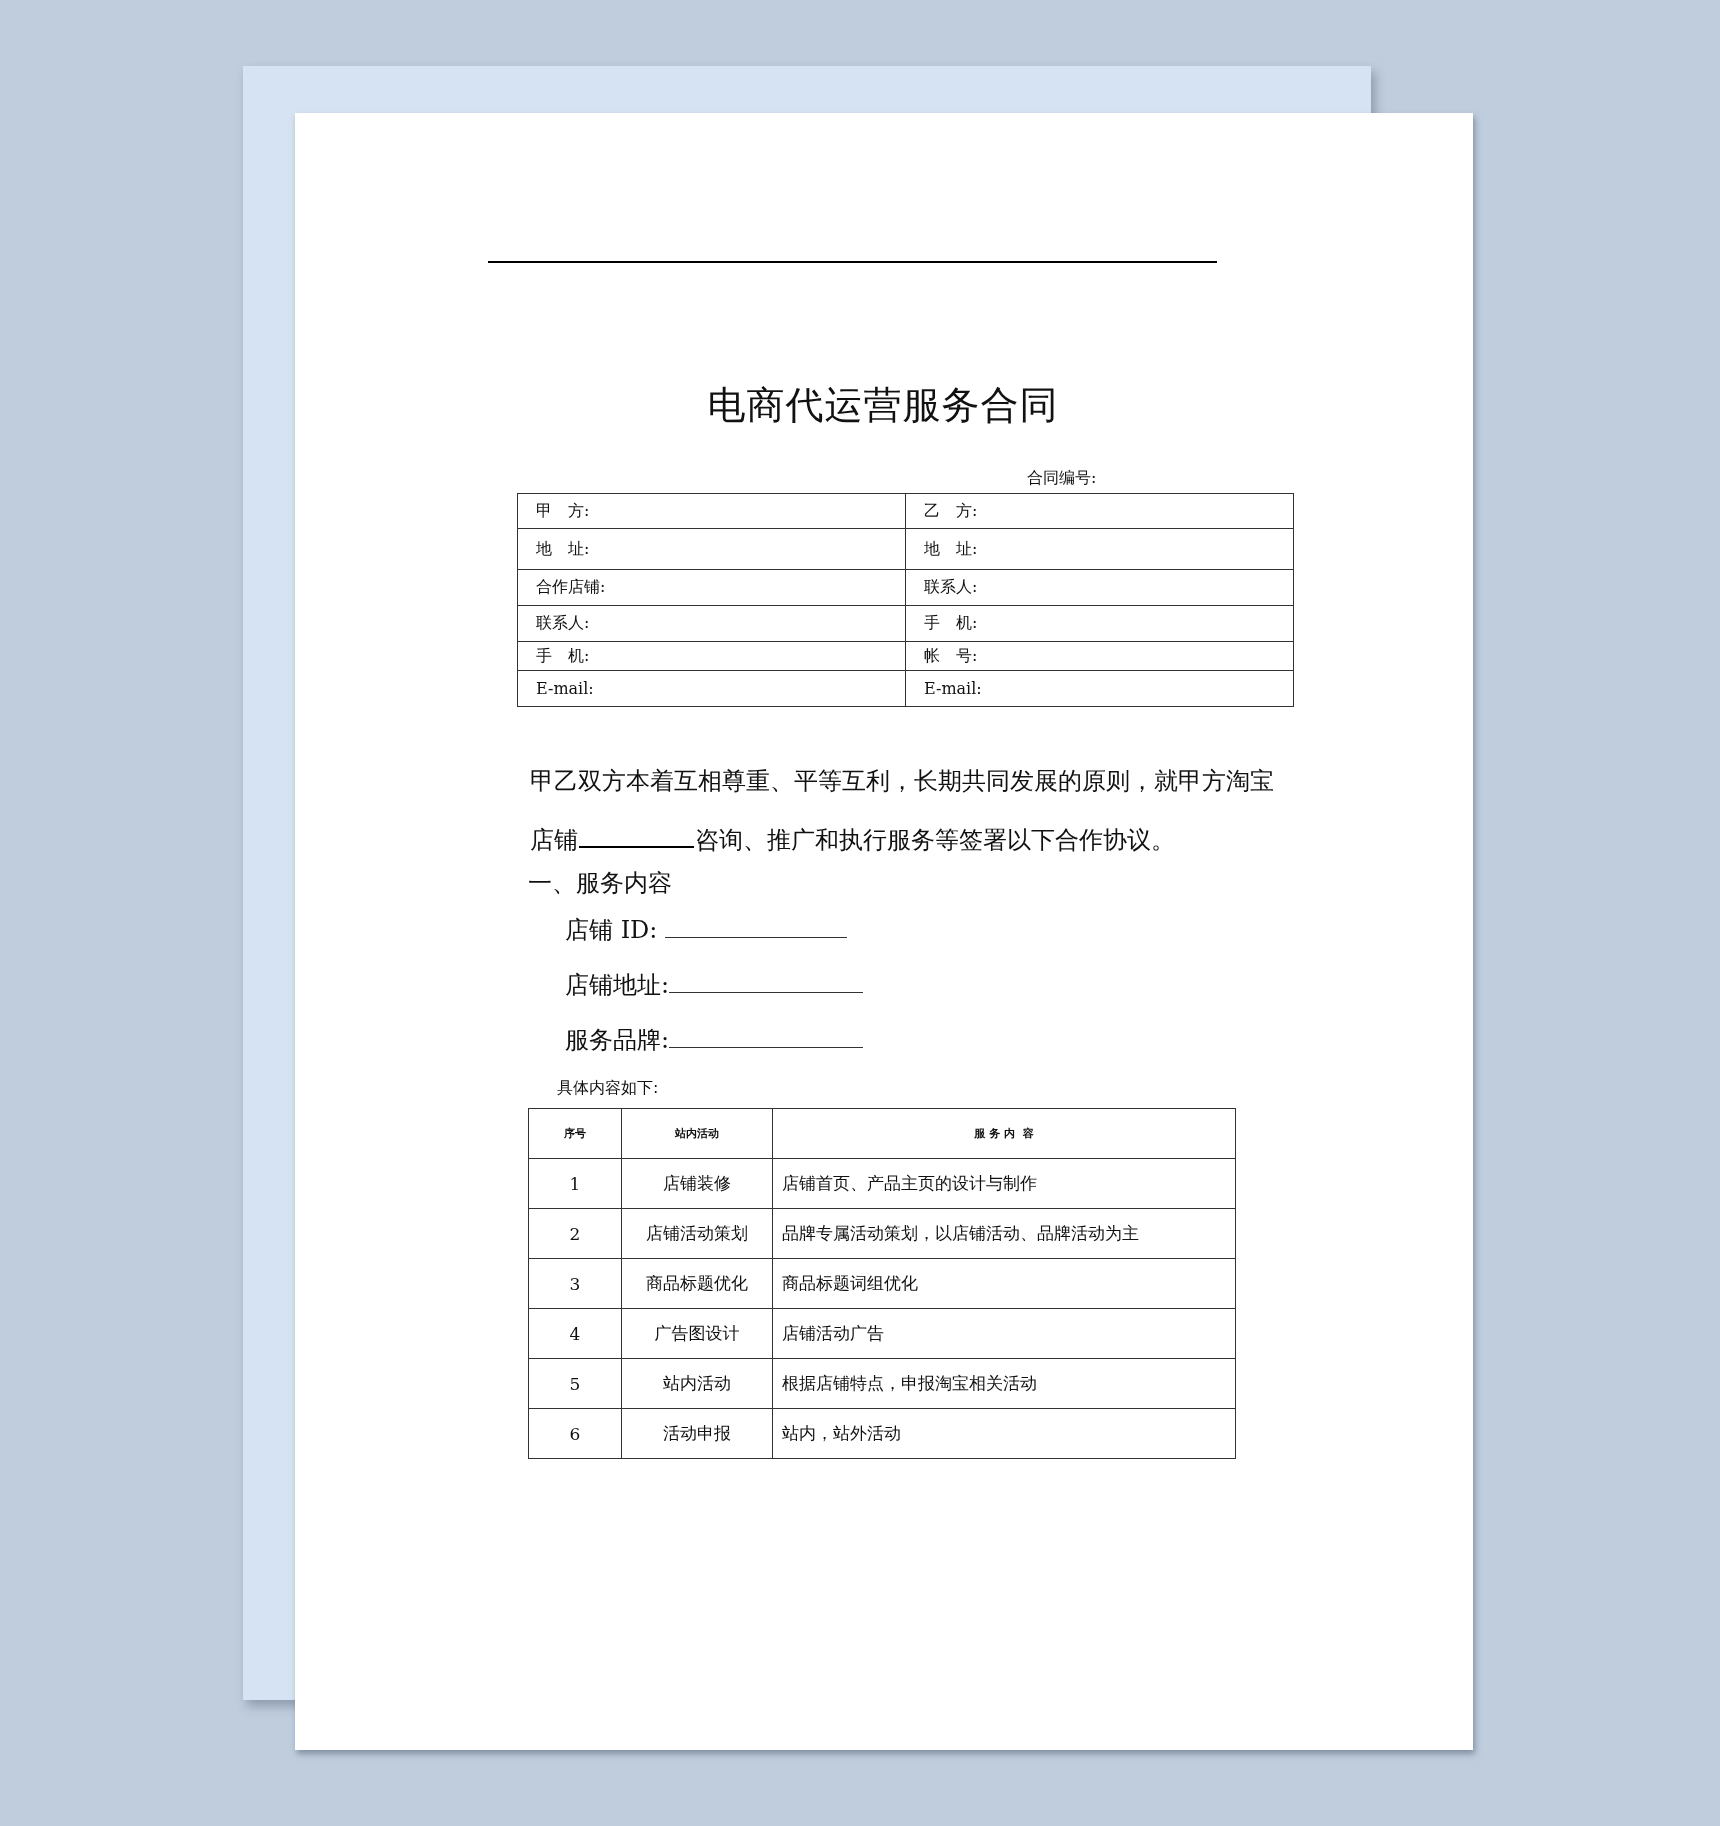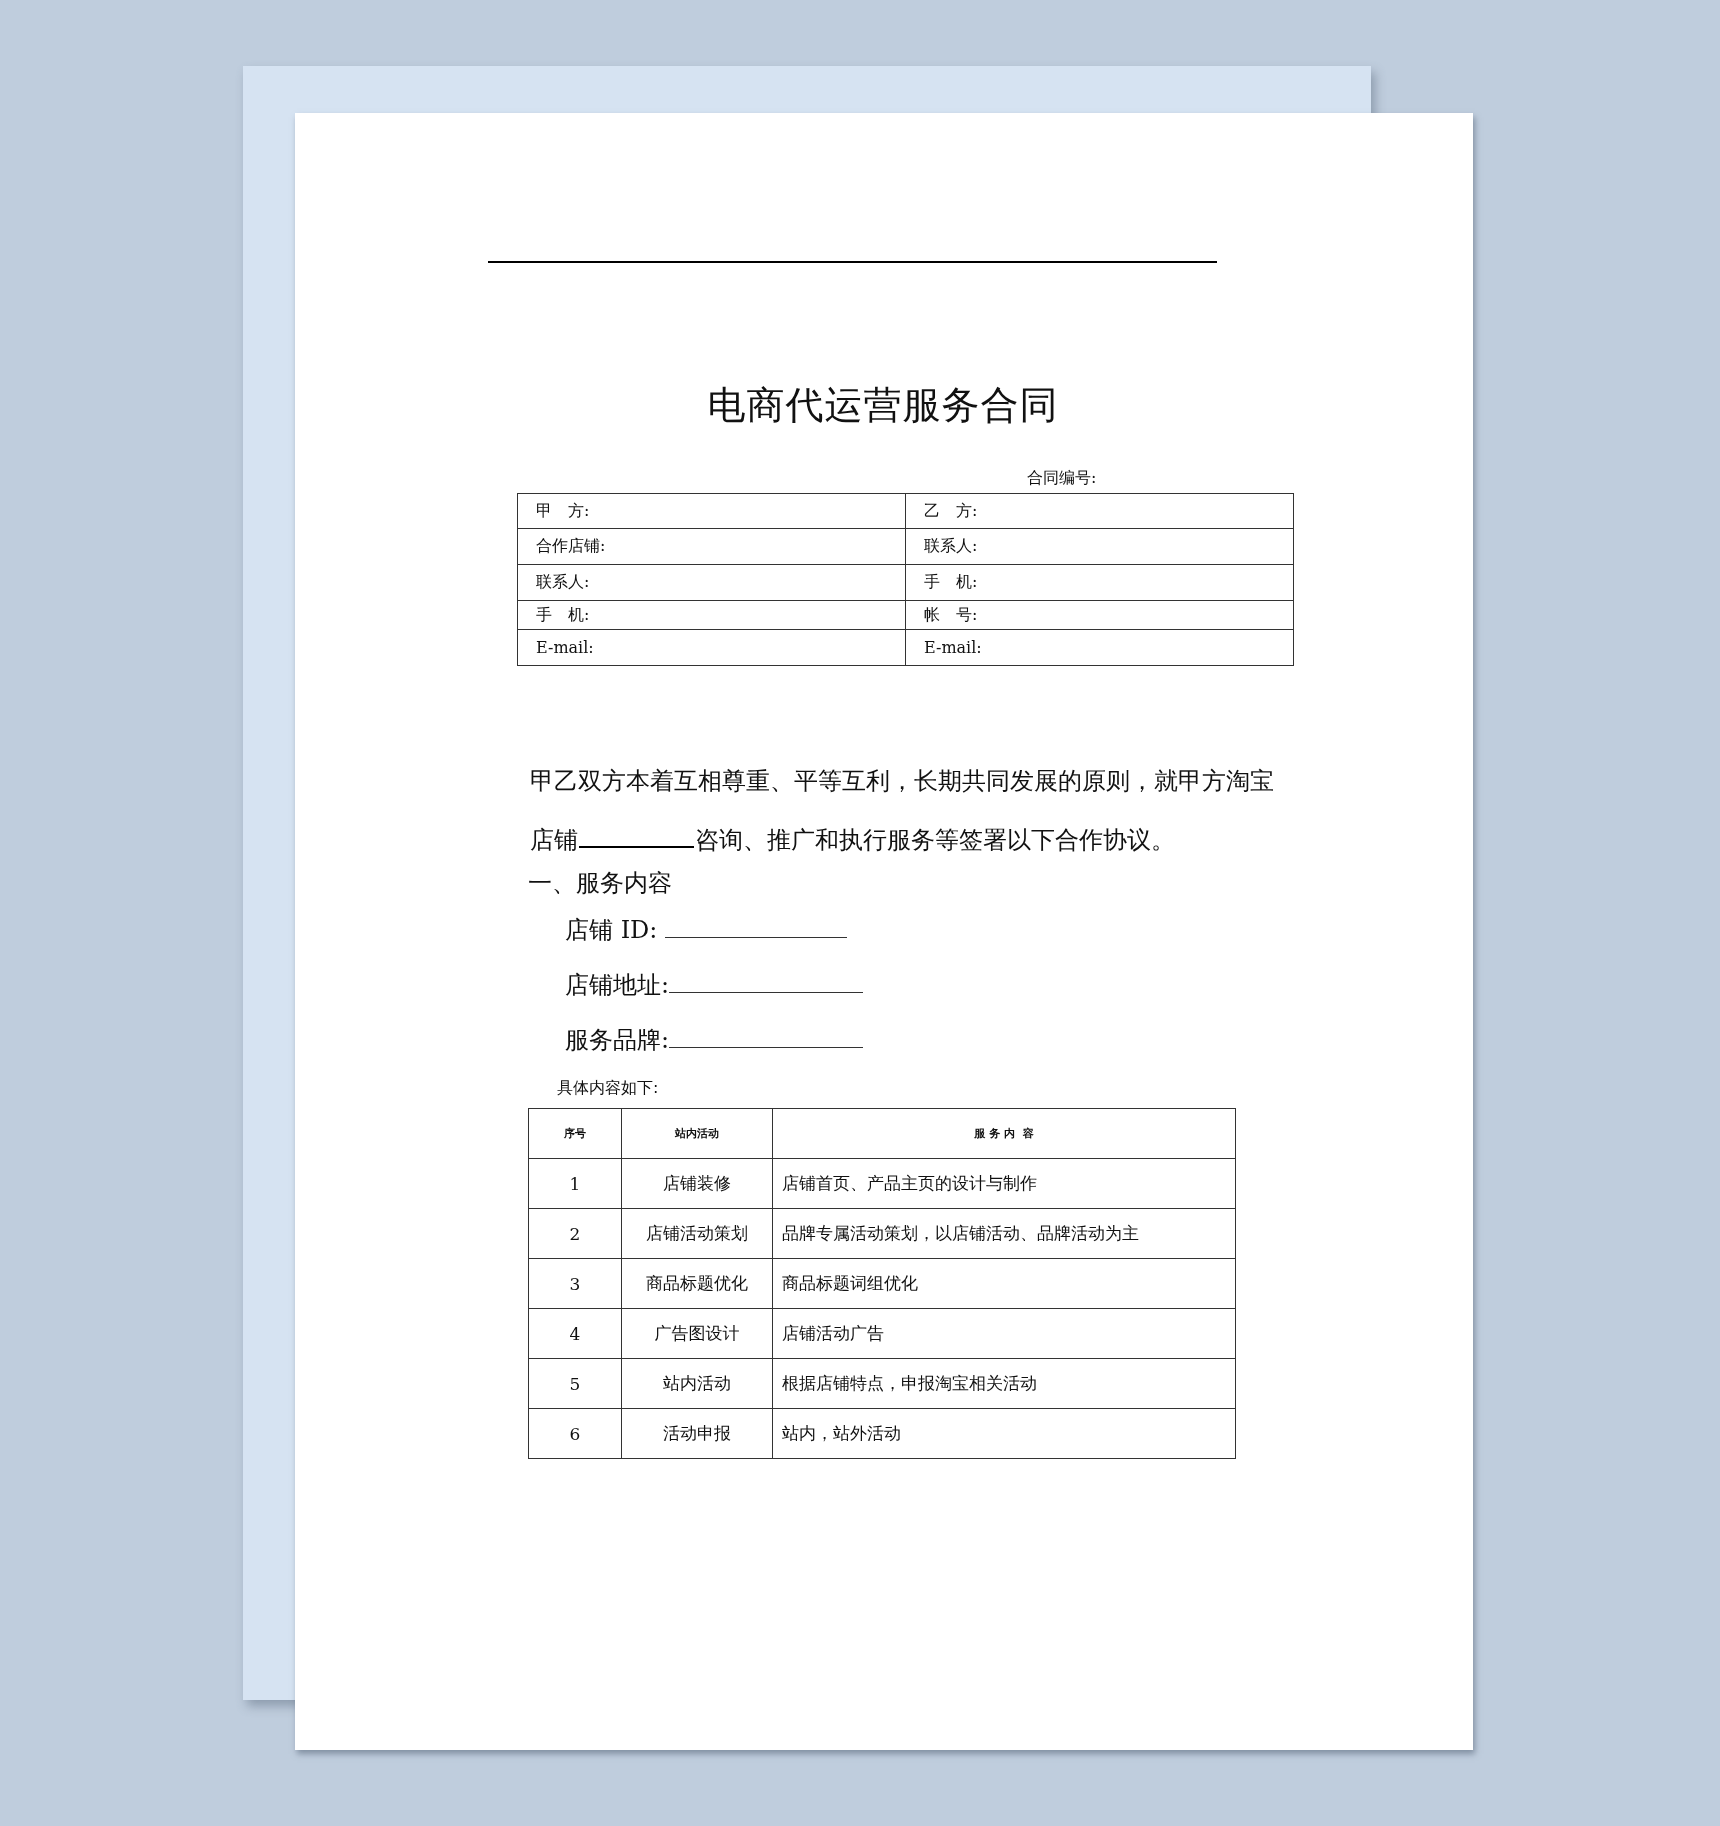--- a/index.html
+++ b/index.html
@@ -95,20 +95,24 @@
 
 <div class="abs title">电商代运营服务合同</div>
 <div class="abs contract-no">合同编号:</div>
 
 <table class="info-table">
   <tbody>
       <tr style="height:35px">
     <td>甲　方:</td>
     <td>乙　方:</td>
   </tr>
+  <tr style="height:41px">
+    <td>地　址:</td>
+    <td>地　址:</td>
+  </tr>
   <tr style="height:36px">
     <td>合作店铺:</td>
     <td>联系人:</td>
   </tr>
   <tr style="height:36px">
     <td>联系人:</td>
     <td>手　机:</td>
   </tr>
   <tr style="height:29px">
     <td>手　机:</td>

